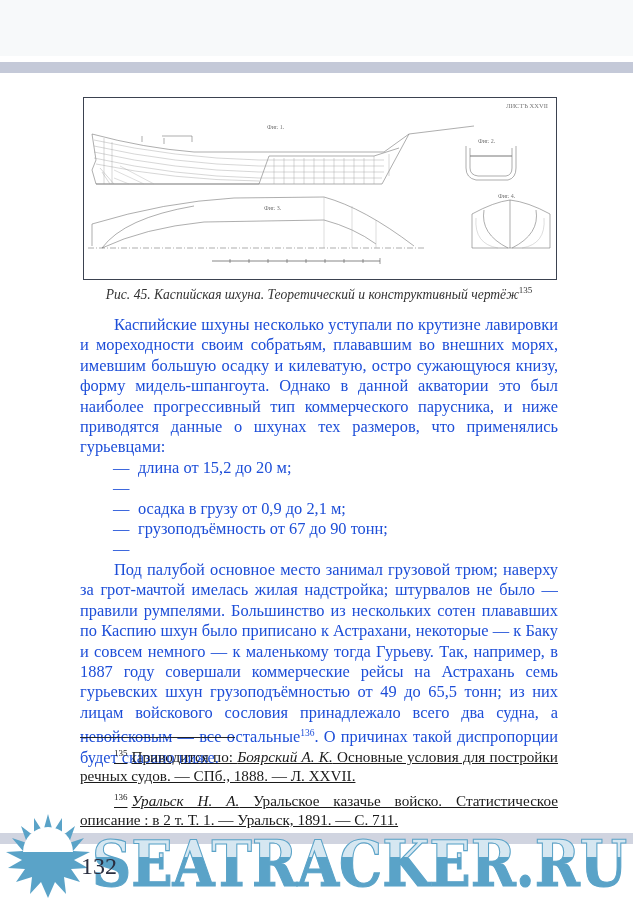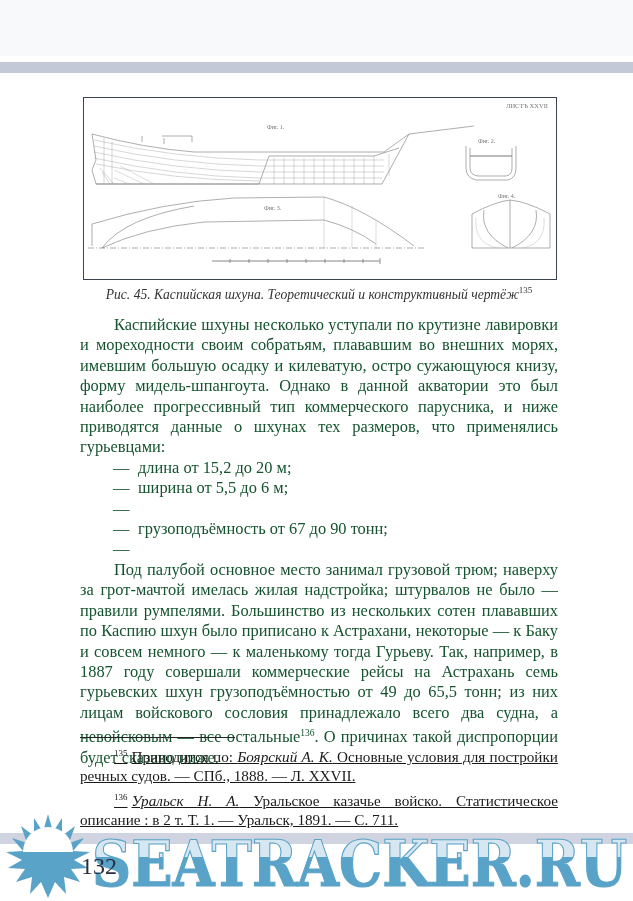--- a/index.html
+++ b/index.html
@@ -18,21 +18,21 @@
   }
   .figure-frame svg { position:absolute; left:0; top:0; }
   .caption {
     position:absolute; left:80px; top:285px; width:478px; text-align:center;
     font-style:italic; font-size:13.6px; color:#333;font-family:Liberation Serif, serif;
   }
   .caption sup { font-size:9px; font-style:normal; }
 
   .body-text {
     position:absolute; left:80px; top:315px; width:478px;
-    font-size:16.4px; line-height:20.4px; text-align:justify; color:#14532d;
+    font-size:16.4px; line-height:20.4px; text-align:justify; color:#1d4ed8;
   }
   .body-text p { margin:0; text-indent:34px; }
   .body-text ul { list-style:none; margin:0; padding:0 0 0 33px; }
   .body-text li { display:flex; }
   .body-text li .dash { width:25px; flex:none; }
   .body-text sup { font-size:9.5px; }
 
   .fn-rule { position:absolute; left:80px; top:737px; width:155px; height:1px; background:#222; }
   .footnotes {
     position:absolute; left:80px; top:744px; width:478px;
@@ -112,24 +112,24 @@
 
 <div class="body-text">
   <p>Каспийские шхуны несколько уступали по крутизне лавировки и мореходности своим собратьям, плававшим во внешних морях, имевшим большую осадку и килеватую, остро сужающуюся книзу, форму мидель-шпангоута. Однако в данной акватории это был наиболее прогрессивный тип коммерческого парусника, и ниже приводятся данные о шхунах тех размеров, что применялись гурьевцами:</p>
   <ul>
     <li>
         <span class="dash">—</span>
         <span>длина от 15,2 до 20 м;</span>
       </li>
     <li>
         <span class="dash">—</span>
-        <span>ширина от 5,5 до 6 м;</span>
       </li>
     <li>
         <span class="dash">—</span>
+        <span>осадка в грузу от 0,9 до 2,1 м;</span>
       </li>
     <li>
         <span class="dash">—</span>
         <span>грузоподъёмность от 67 до 90 тонн;</span>
       </li>
     <li>
         <span class="dash">—</span>
       </li>
   </ul>
   <p><span>Под палубой основное место занимал грузовой трюм; наверху за грот-мачтой имелась жилая надстройка; штурвалов не было — правили румпелями. Большинство из нескольких сотен плававших по Каспию шхун было приписано к Астрахани, некоторые — к Баку и совсем немного — к маленькому тогда Гурьеву. Так, например, в 1887 году совершали коммерческие рейсы на Астрахань семь гурьевских шхун грузоподъёмностью от 49 до 65,5 тонн; из них лицам войскового сословия принадлежало всего два судна, а невойсковым — все остальные</span><sup>136</sup><span>. О причинах такой диспропорции будет сказано ниже.</span></p>

